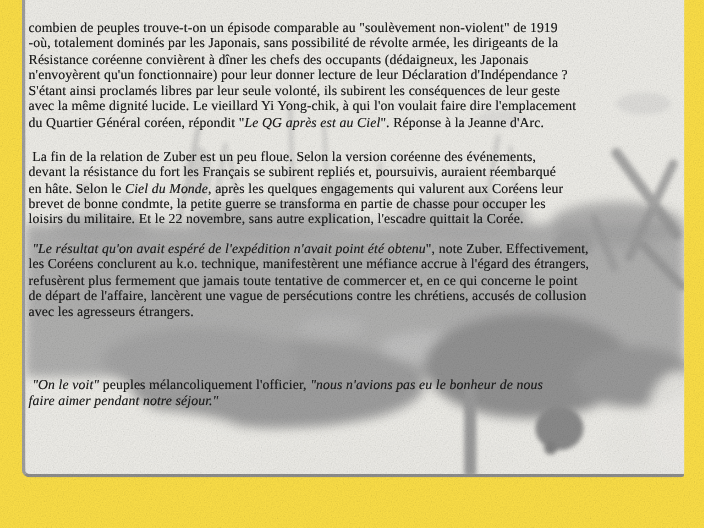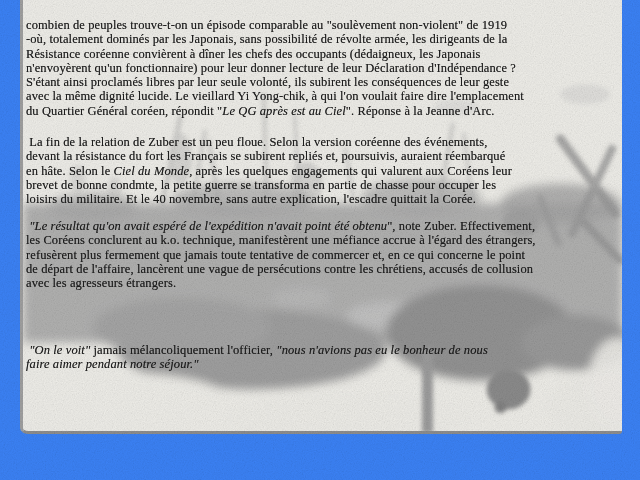--- a/index.html
+++ b/index.html
@@ -1,17 +1,17 @@
 <!DOCTYPE html>
 <html><head>
 <meta charset="utf-8">
 <style>
   html,body{margin:0;padding:0;}
   body{width:640px;height:480px;overflow:hidden;background:#e8e7e3;}
-  .page{position:relative;width:640px;height:480px;background:#3b82f6;overflow:hidden;
+  .page{position:relative;width:640px;height:480px;background:#fde047;overflow:hidden;
         font-family:"Liberation Serif","DejaVu Serif",serif;}
   .sheet{position:absolute;left:20px;top:-12px;width:602px;height:446px;
          background:#efeee9;
          border-left:3px solid #a0a0a0;
          border-bottom:3px solid #8e8e8e;
          border-bottom-left-radius:8px 6px;
          border-bottom-right-radius:3px;
          overflow:hidden;box-sizing:border-box;}
   .wash{position:absolute;left:0;top:0;width:100%;height:100%;}
   .textlayer{position:absolute;left:0;top:0;width:640px;height:480px;z-index:3;}
@@ -104,27 +104,27 @@
 -où, totalement dominés par les Japonais, sans possibilité de révolte armée, les dirigeants de la
 Résistance coréenne convièrent à dîner les chefs des occupants (dédaigneux, les Japonais
 n'envoyèrent qu'un fonctionnaire) pour leur donner lecture de leur Déclaration d'Indépendance ?
 S'étant ainsi proclamés libres par leur seule volonté, ils subirent les conséquences de leur geste
 avec la même dignité lucide. Le vieillard Yi Yong-chik, à qui l'on voulait faire dire l'emplacement
 du Quartier Général coréen, répondit "</span><i>Le QG après est au Ciel</i><span>". Réponse à la Jeanne d'Arc.</span></div>
     <div class="para p2"><span> La fin de la relation de Zuber est un peu floue. Selon la version coréenne des événements,
 devant la résistance du fort les Français se subirent repliés et, poursuivis, auraient réembarqué
 en hâte. Selon le </span><i>Ciel du Monde</i><span>, après les quelques engagements qui valurent aux Coréens leur
 brevet de bonne condmte, la petite guerre se transforma en partie de chasse pour occuper les
-loisirs du militaire. Et le 40 novembre, sans autre explication, l'escadre quittait la Corée.</span></div>
+loisirs du militaire. Et le 22 novembre, sans autre explication, l'escadre quittait la Corée.</span></div>
     <div class="para p3"><i> "Le résultat qu'on avait espéré de l'expédition n'avait point été obtenu</i><span>", note Zuber. Effectivement,
 les Coréens conclurent au k.o. technique, manifestèrent une méfiance accrue à l'égard des étrangers,
 refusèrent plus fermement que jamais toute tentative de commercer et, en ce qui concerne le point
 de départ de l'affaire, lancèrent une vague de persécutions contre les chrétiens, accusés de collusion
 avec les agresseurs étrangers.</span></div>
-    <div class="para p4"><span> </span><i>"On le voit"</i><span> jamais mélancoliquement l'officier, </span><i>"nous n'avions pas eu le bonheur de nous
+    <div class="para p4"><span> </span><i>"On le voit"</i><span> peuples mélancoliquement l'officier, </span><i>"nous n'avions pas eu le bonheur de nous
 faire aimer pendant notre séjour."</i></div>
   </div>
 
   <svg class="noise">
     <defs>
       <filter id="grain">
         <feTurbulence type="fractalNoise" baseFrequency="0.9" numOctaves="2" stitchTiles="stitch"></feTurbulence>
         <feColorMatrix type="saturate" values="0"></feColorMatrix>
         <feComponentTransfer>
           <feFuncA type="linear" slope="0.9" intercept="0"></feFuncA>

